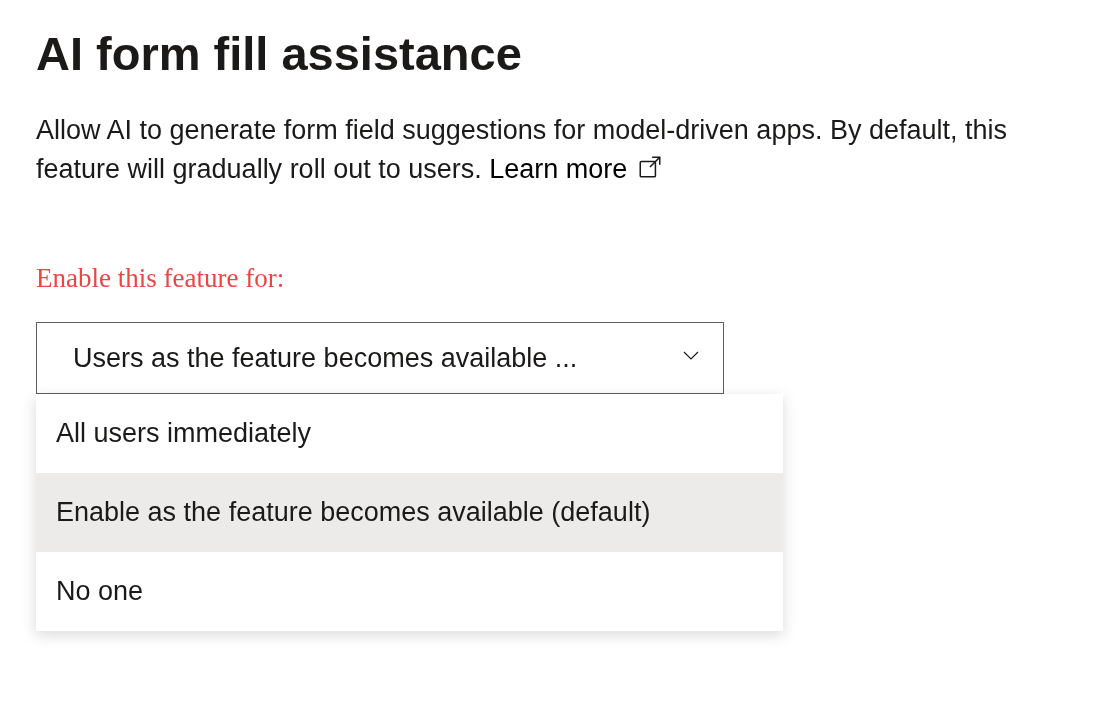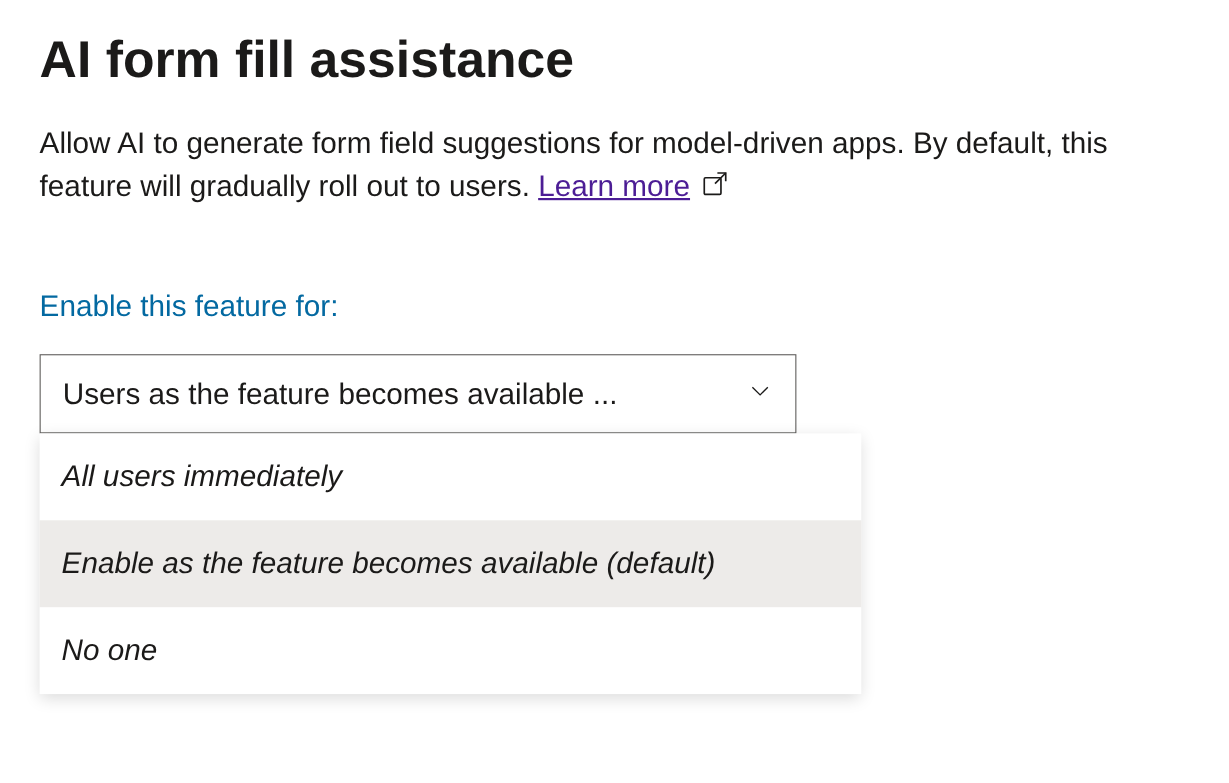--- a/index.html
+++ b/index.html
@@ -22,41 +22,41 @@
       margin-bottom: 30px;
     }
     .description {
       font-size: 27px;
       color: #1b1a19;
       line-height: 1.45;
       max-width: 1045px;
       margin-bottom: 72px;
     }
     .link {
-      color: #4c1d95;
-      text-decoration: underline;
+      color: #000000;
       cursor: pointer;
       margin-right: 10px;
     }
     .ext-icon {
       display: inline-block;
       vertical-align: -2px;
     }
     .field-label {
       font-size: 27px;
-      color: #0369a1;
+      color: #ef4444;
       margin-bottom: 28px;
+      font-family: Liberation Serif, serif;
     }
     .select-wrapper {
       position: relative;
       width: 688px;
     }
     .select-box {
       border: 1px solid #605e5c;
-      padding: 14px 20px 14px 20px;
+      padding: 14px 20px 14px 36px;
       font-size: 27px;
       display: flex;
       justify-content: space-between;
       align-items: center;
       background: #ffffff;
       cursor: pointer;
       height: 72px;
     }
     .select-text {
       white-space: nowrap;
@@ -74,21 +74,20 @@
       left: 0;
       width: 747px;
       background: #ffffff;
       box-shadow: 0 4px 14px rgba(0,0,0,0.15);
     }
     .option {
       padding: 24px 20px;
       font-size: 27px;
       color: #1b1a19;
       cursor: pointer;
-      font-style: italic;
     }
     .option.selected {
       background: #edebe9;
     }
   </style>
 </head>
 <body>
 
 <h1 class="heading">AI form fill assistance</h1>
 

